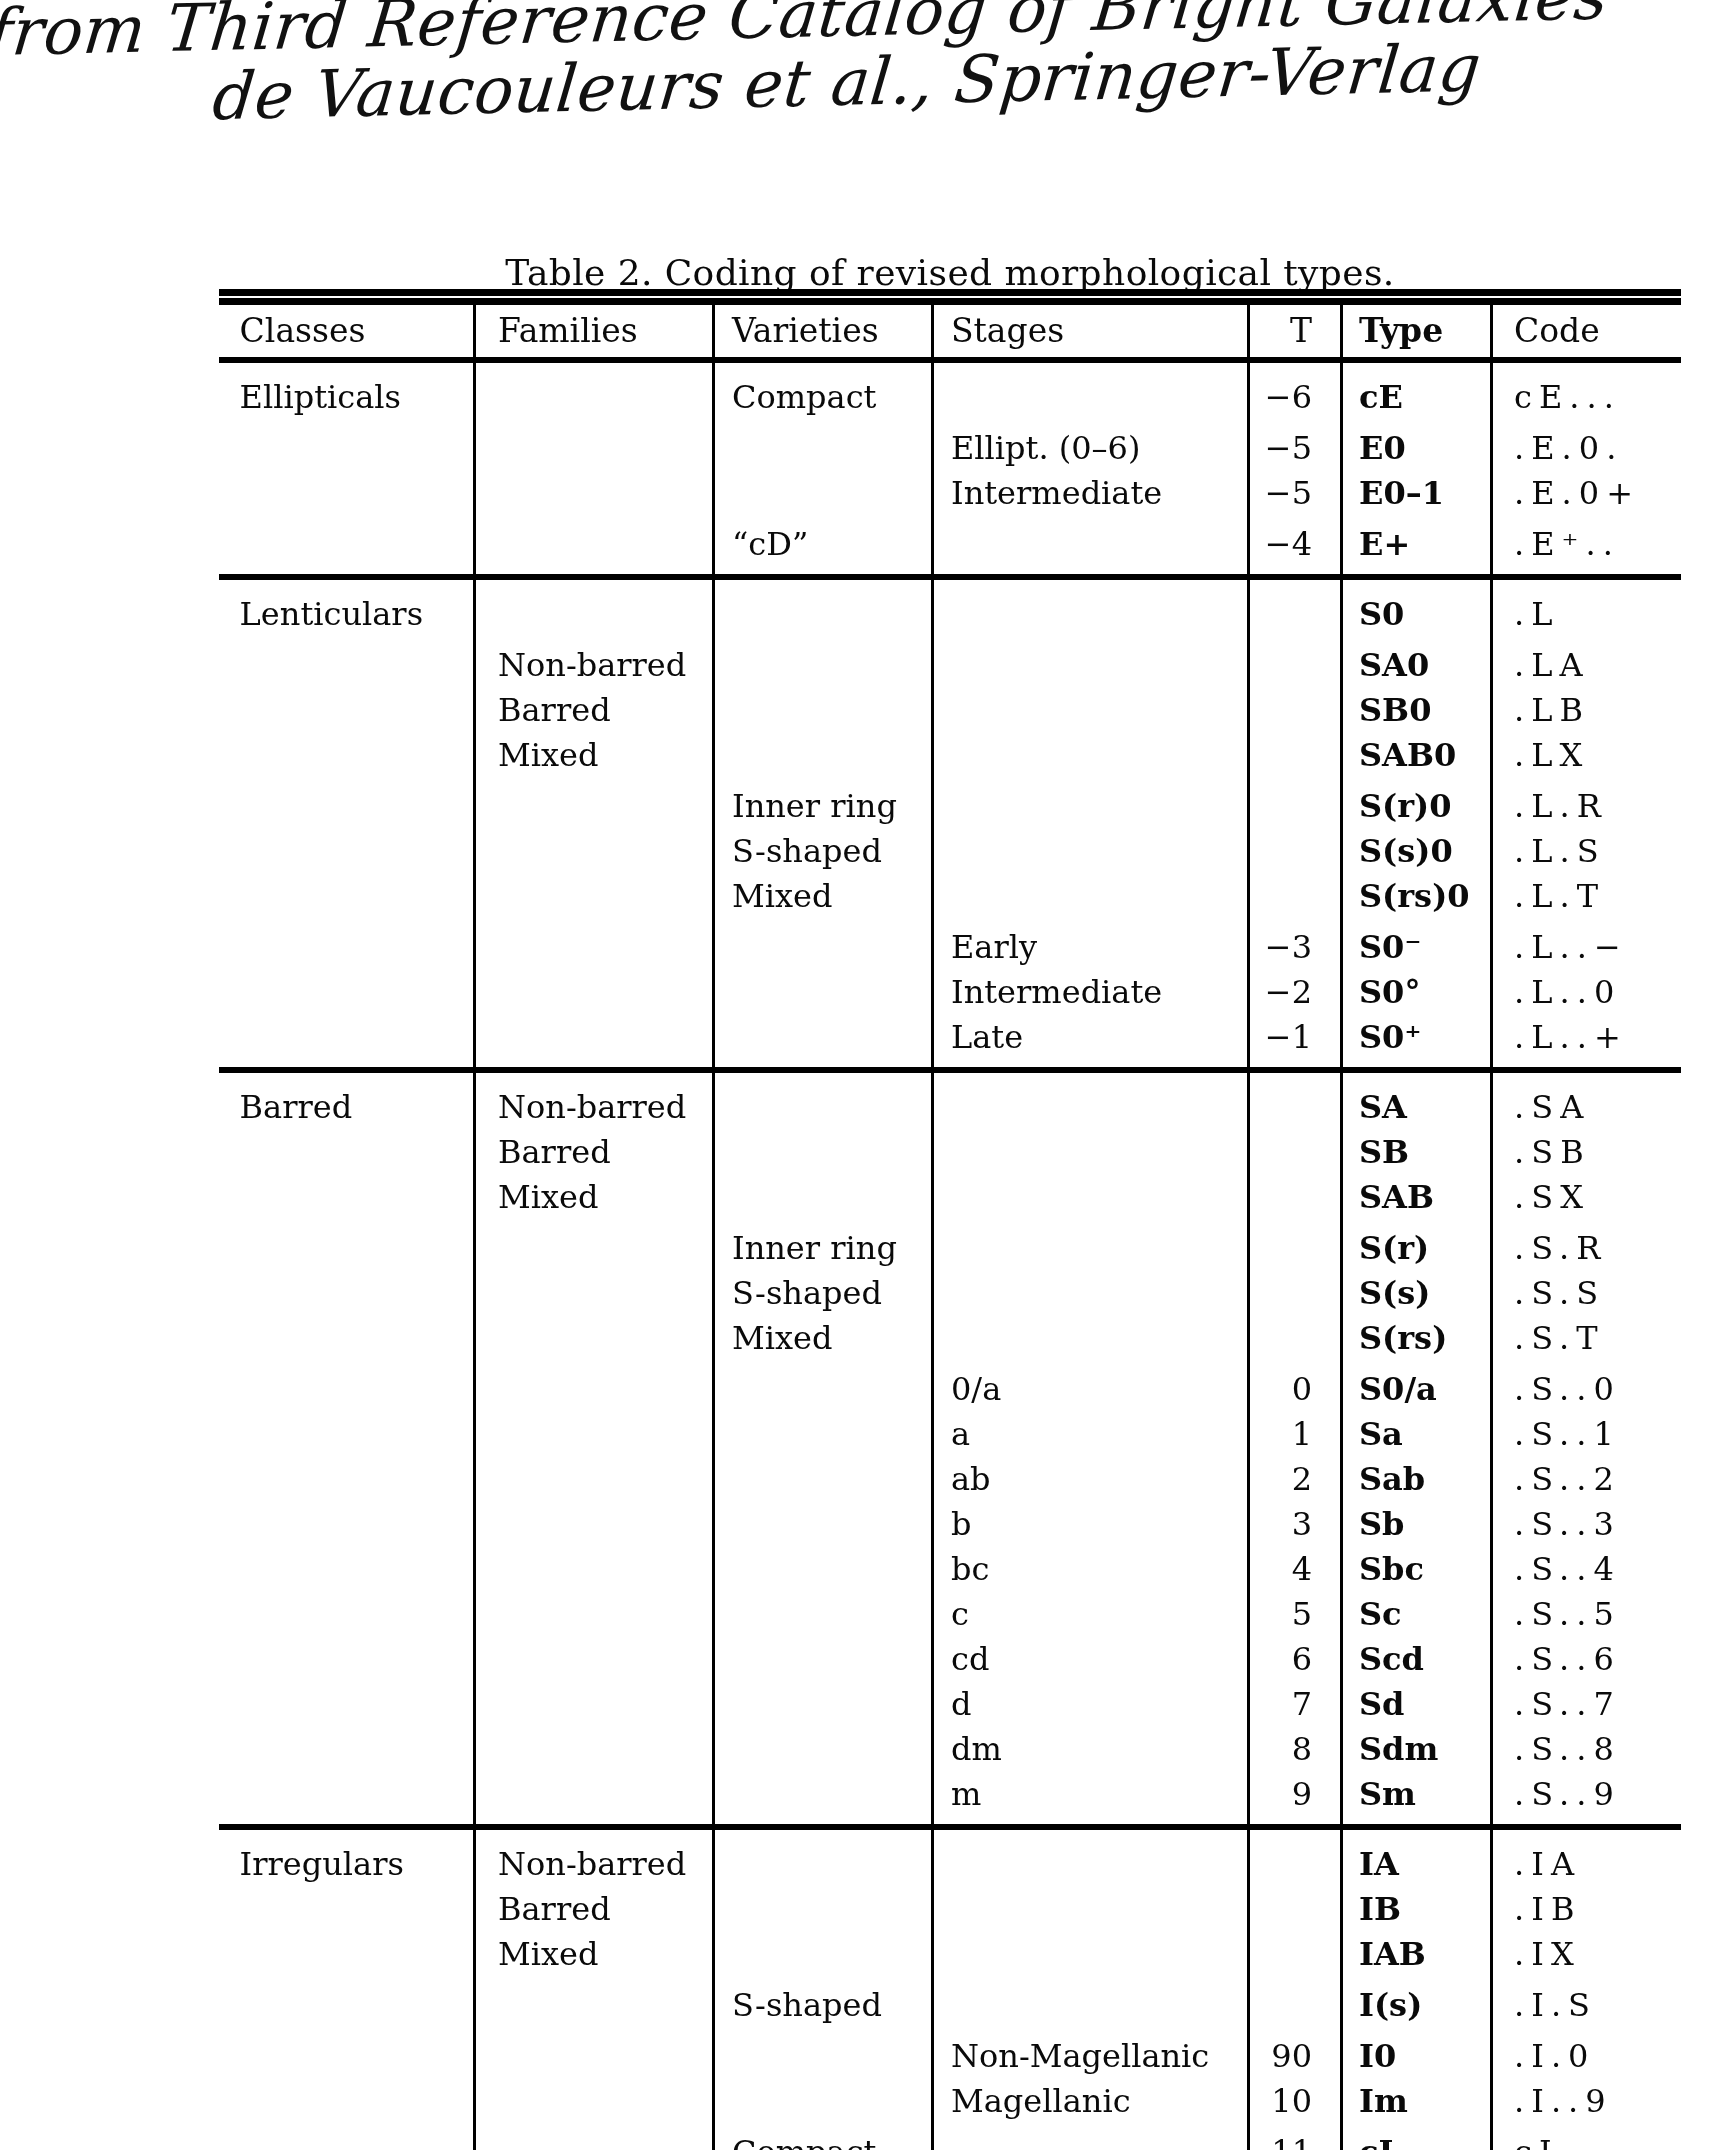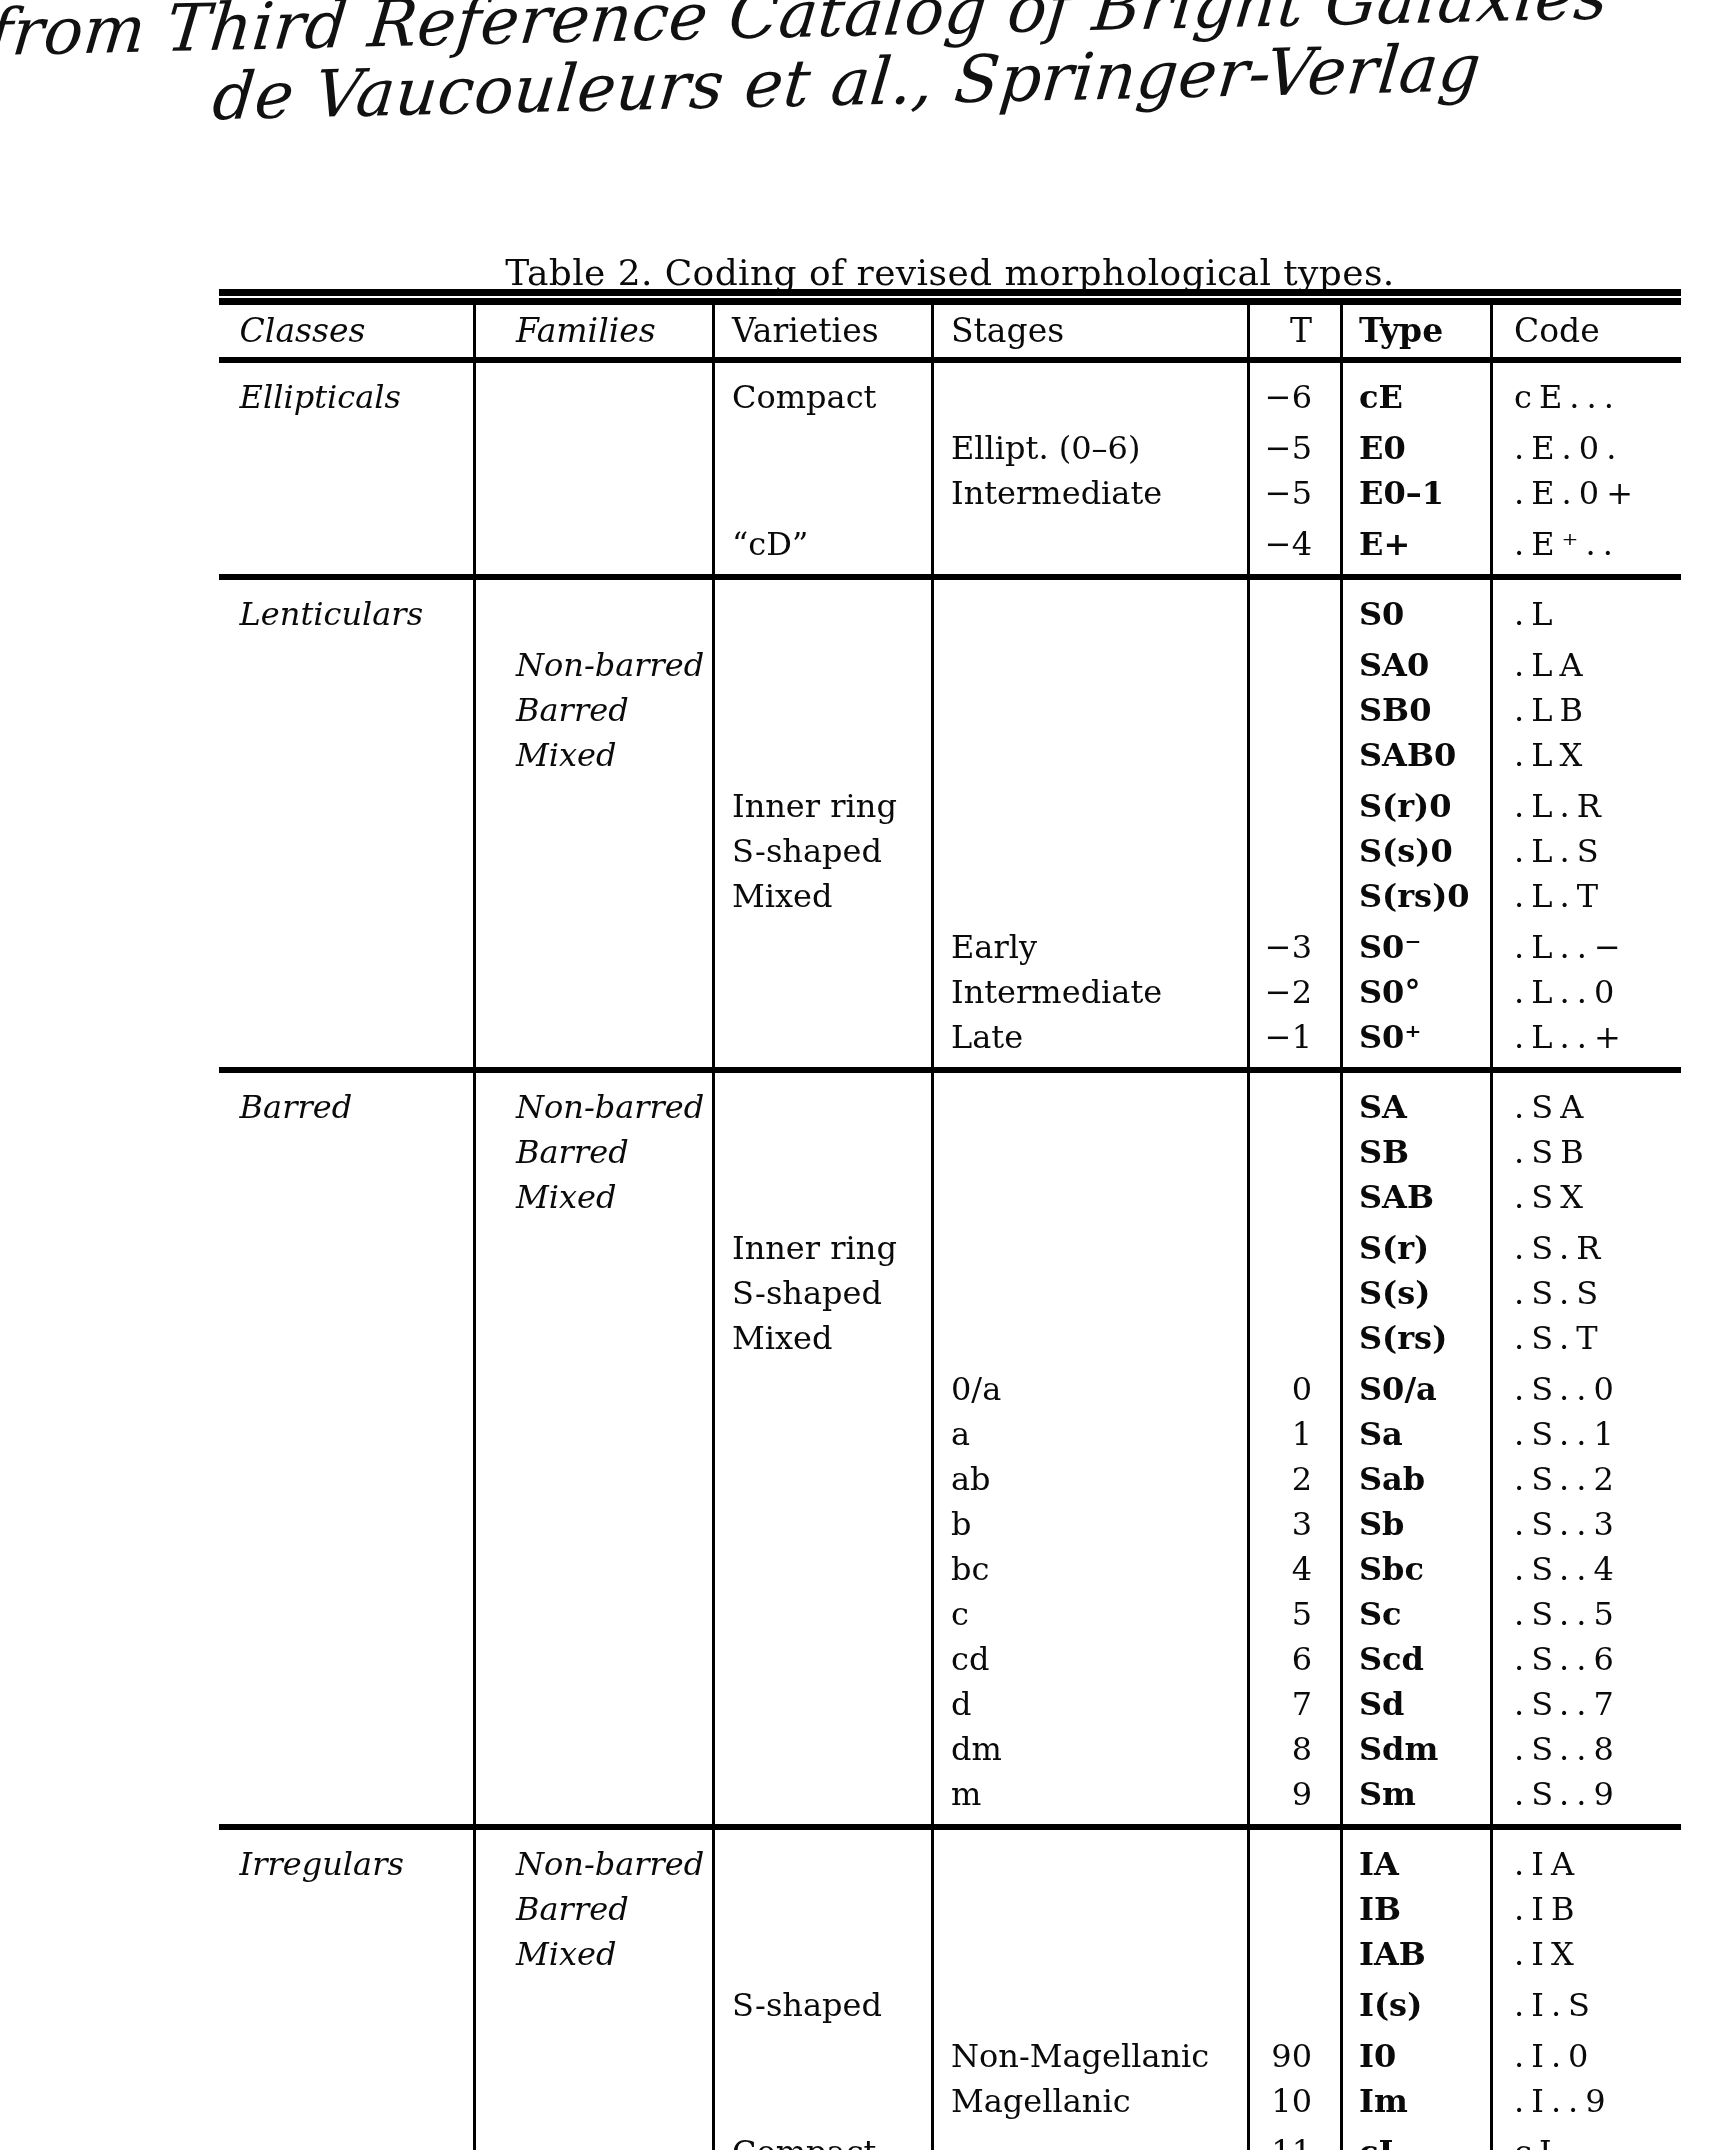--- a/index.html
+++ b/index.html
@@ -72,22 +72,22 @@
     align-items: center;
   }
   .thead-row { height: 52px; }
   .cell {
     box-sizing: border-box;
     font-size: 32px;
     line-height: 1;
     white-space: nowrap;
     overflow: visible;
   }
-  .c0 { padding-left: 20.6px; font-style: italic; }
-  .c1 { padding-left: 43px; font-style: italic; }
+  .c0 { padding-left: 20.6px; }
+  .c1 { padding-left: 25px; }
   .c2 { padding-left: 20px; }
   .c3 { padding-left: 20px; }
   .c4 { text-align: right; padding-right: 27px; }
   .c5 { padding-left: 20px; font-weight: bold; }
   .c6 { padding-left: 24px; letter-spacing: 0.22em; }
   .thead-row .cell { font-size: 33px; letter-spacing: 0; }
 
   .section { padding: 11.2px 0 7.7px 0; }
   .group + .group { margin-top: 6px; }
 </style>

